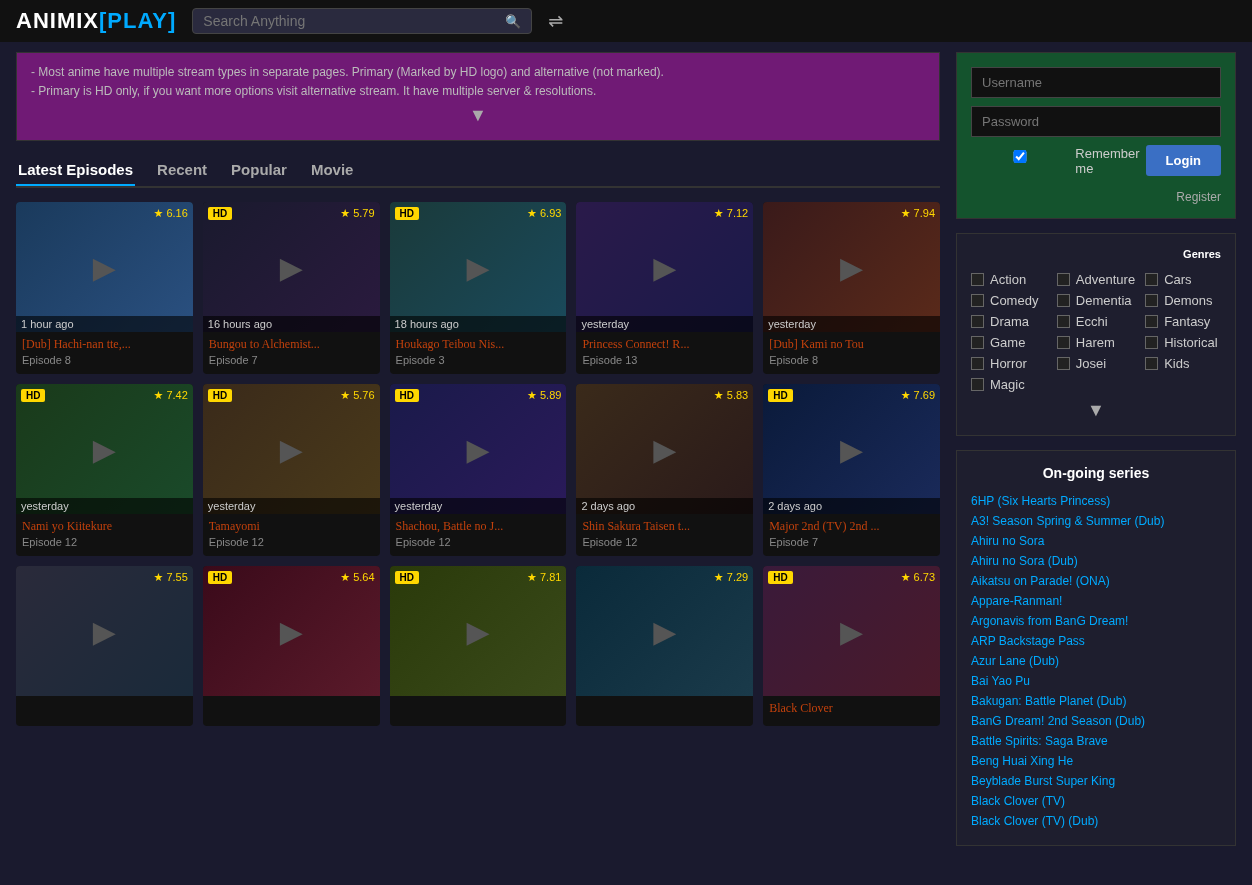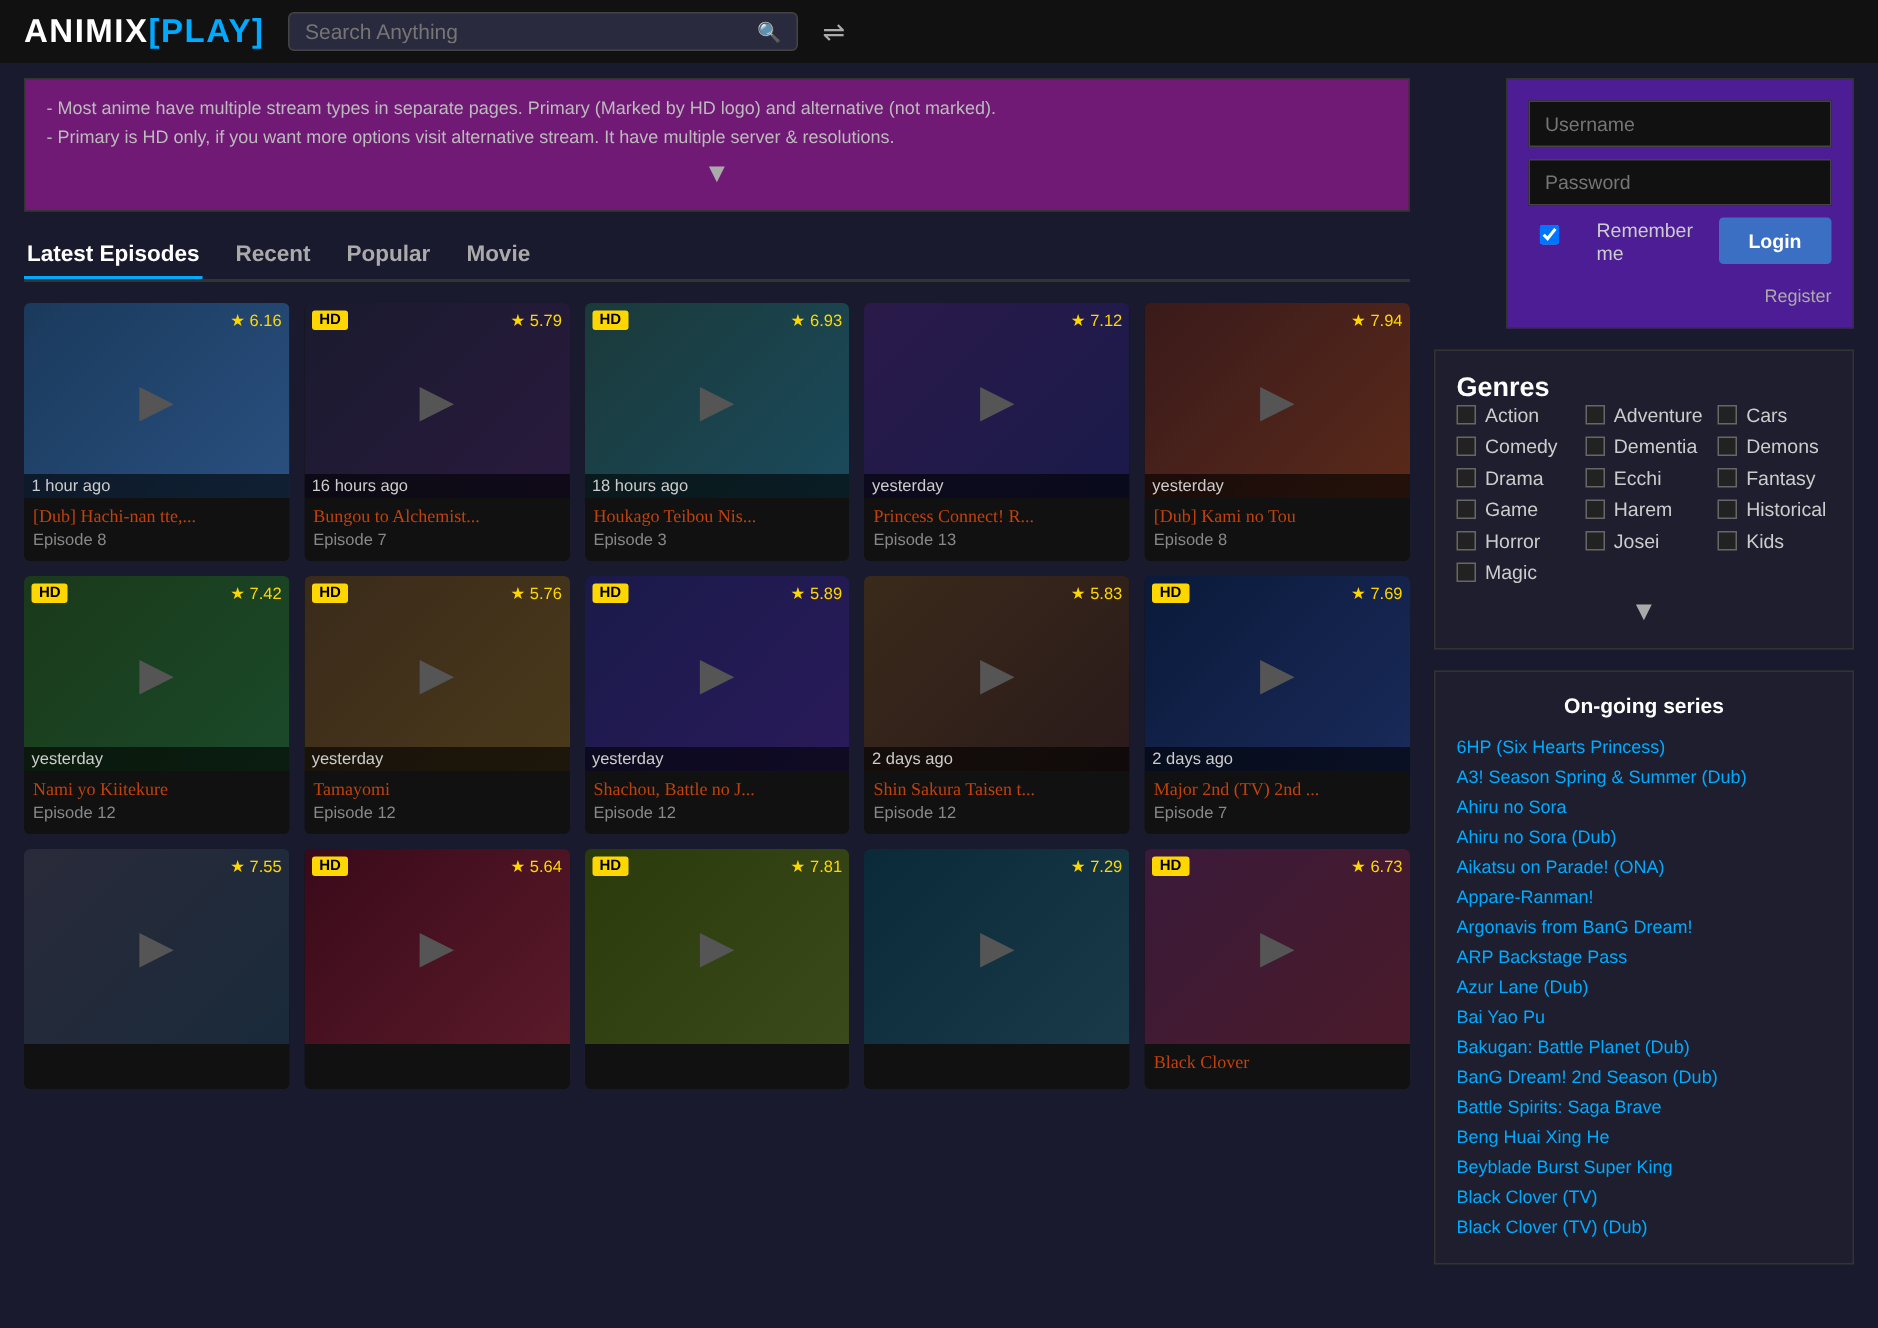--- a/index.html
+++ b/index.html
@@ -127,25 +127,24 @@
       right: 5px;
       color: #ffd700;
       font-size: 11px;
     }
     .anime-info { padding: 5px 6px 8px; }
     .anime-title { color: #c2410c; font-size: 12px; margin-bottom: 2px; white-space: nowrap; overflow: hidden; text-overflow: ellipsis; font-family: Liberation Serif, serif; }
     .anime-ep { color: #888; font-size: 11px; }
 
     
     #login-box {
-      background: #4c1d95;
+      background: #14532d;
       border: 1px solid #333;
       padding: 14px;
       margin-bottom: 14px;
-      margin-left: 48px;
     }
     #login-box input {
       width: 100%;
       background: #111;
       border: 1px solid #444;
       color: #ccc;
       padding: 7px 10px;
       margin-bottom: 8px;
       outline: none;
       font-size: 13px;
@@ -154,31 +153,31 @@
       background: #3a6fc4;
       color: #fff;
       border: none;
       padding: 8px 20px;
       cursor: pointer;
       font-size: 13px;
       font-weight: bold;
       border-radius: 3px;
       float: right;
     }
-    #remember-row { display: flex; align-items: center; gap: 17px; margin-bottom: 8px; }
+    #remember-row { display: flex; align-items: center; gap: 6px; margin-bottom: 8px; }
     #register-link { color: #aaa; font-size: 12px; text-align: right; clear: both; padding-top: 6px; cursor: pointer; }
 
     
     #genres-box {
       background: #1e1e2e;
       border: 1px solid #333;
       padding: 14px;
       margin-bottom: 14px;
     }
-    #genres-title { text-align: left; font-size: 18px; font-weight: bold; color: #fff; margin-bottom: 0; }
+    #genres-title { text-align: right; font-size: 11px; font-weight: bold; color: #fff; margin-bottom: 12px; }
     .genres-grid { display: grid; grid-template-columns: 1fr 1fr 1fr; gap: 6px 10px; }
     .genre-item { display: flex; align-items: center; gap: 6px; cursor: pointer; }
     .genre-check { width: 13px; height: 13px; border: 1px solid #666; background: #222; flex-shrink: 0; }
     .genre-label { color: #ccc; font-size: 13px; }
     #genres-expand { text-align: center; color: #aaa; cursor: pointer; margin-top: 8px; font-size: 18px; }
 
     
     #ongoing-box {
       background: #1e1e2e;
       border: 1px solid #333;

